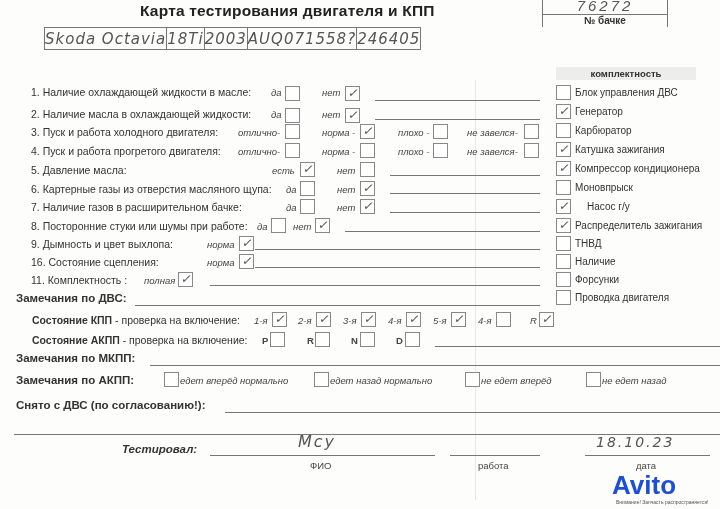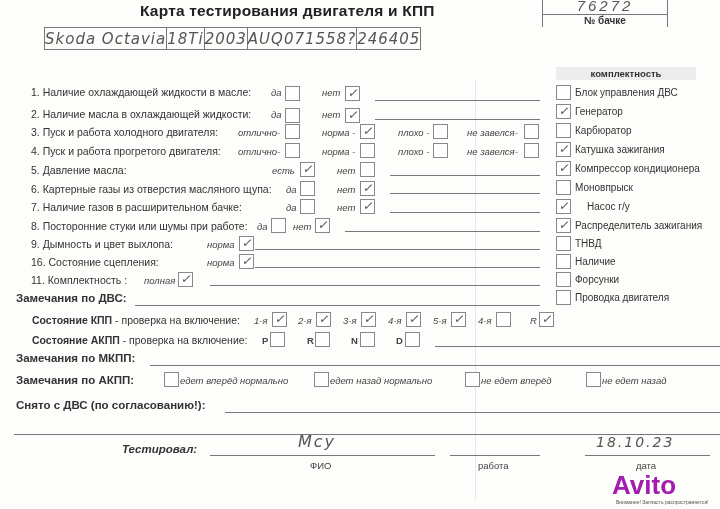--- a/index.html
+++ b/index.html
@@ -17,21 +17,21 @@
   .cb { width: 15px; height: 15px; border: 1px solid #888; background: #fff; font-size: 12px; line-height: 13px; text-align: center; color: #555; font-style: italic; font-family: "DejaVu Serif", serif; }
   .line { height: 1px; background: #777; }
   .kit-hdr { left: 556px; top: 67px; width: 140px; height: 13px; background: #ededed; font-size: 9.5px; font-weight: bold; text-align: center; line-height: 13px; color: #333; }
   .kit-lbl { font-size: 10px; color: #333; white-space: nowrap; }
   .sec { font-size: 11.5px; font-weight: bold; color: #333; white-space: nowrap; }
   .sub { font-size: 10.5px; color: #333; white-space: nowrap; }
   .sub b { font-weight: bold; text-align: center; }
   .small { font-size: 9.5px; color: #444; }
   .sig { font-family: "DejaVu Sans", sans-serif; font-style: italic; color: #555; font-size: 16px; letter-spacing: 2px; }
   .vline { left: 475px; top: 80px; width: 1px; height: 420px; background: #e8e8e8; }
-  .avito { left: 612px; top: 470px; font-size: 26px; font-weight: bold; color: #a21caf; letter-spacing: 0px; }
+  .avito { left: 612px; top: 470px; font-size: 26px; font-weight: bold; color: #1d4ed8; letter-spacing: 0px; }
   .avito-note { left: 616px; top: 499px; font-size: 5px; color: #555; white-space: nowrap; }
 </style>
 </head>
 <body>
 
 <div class="abs title">Карта тестирования двигателя  и КПП</div>
 
 <div class="abs autonum-box">76272</div>
 <div class="abs autonum-lbl">№ бачке</div>
 

